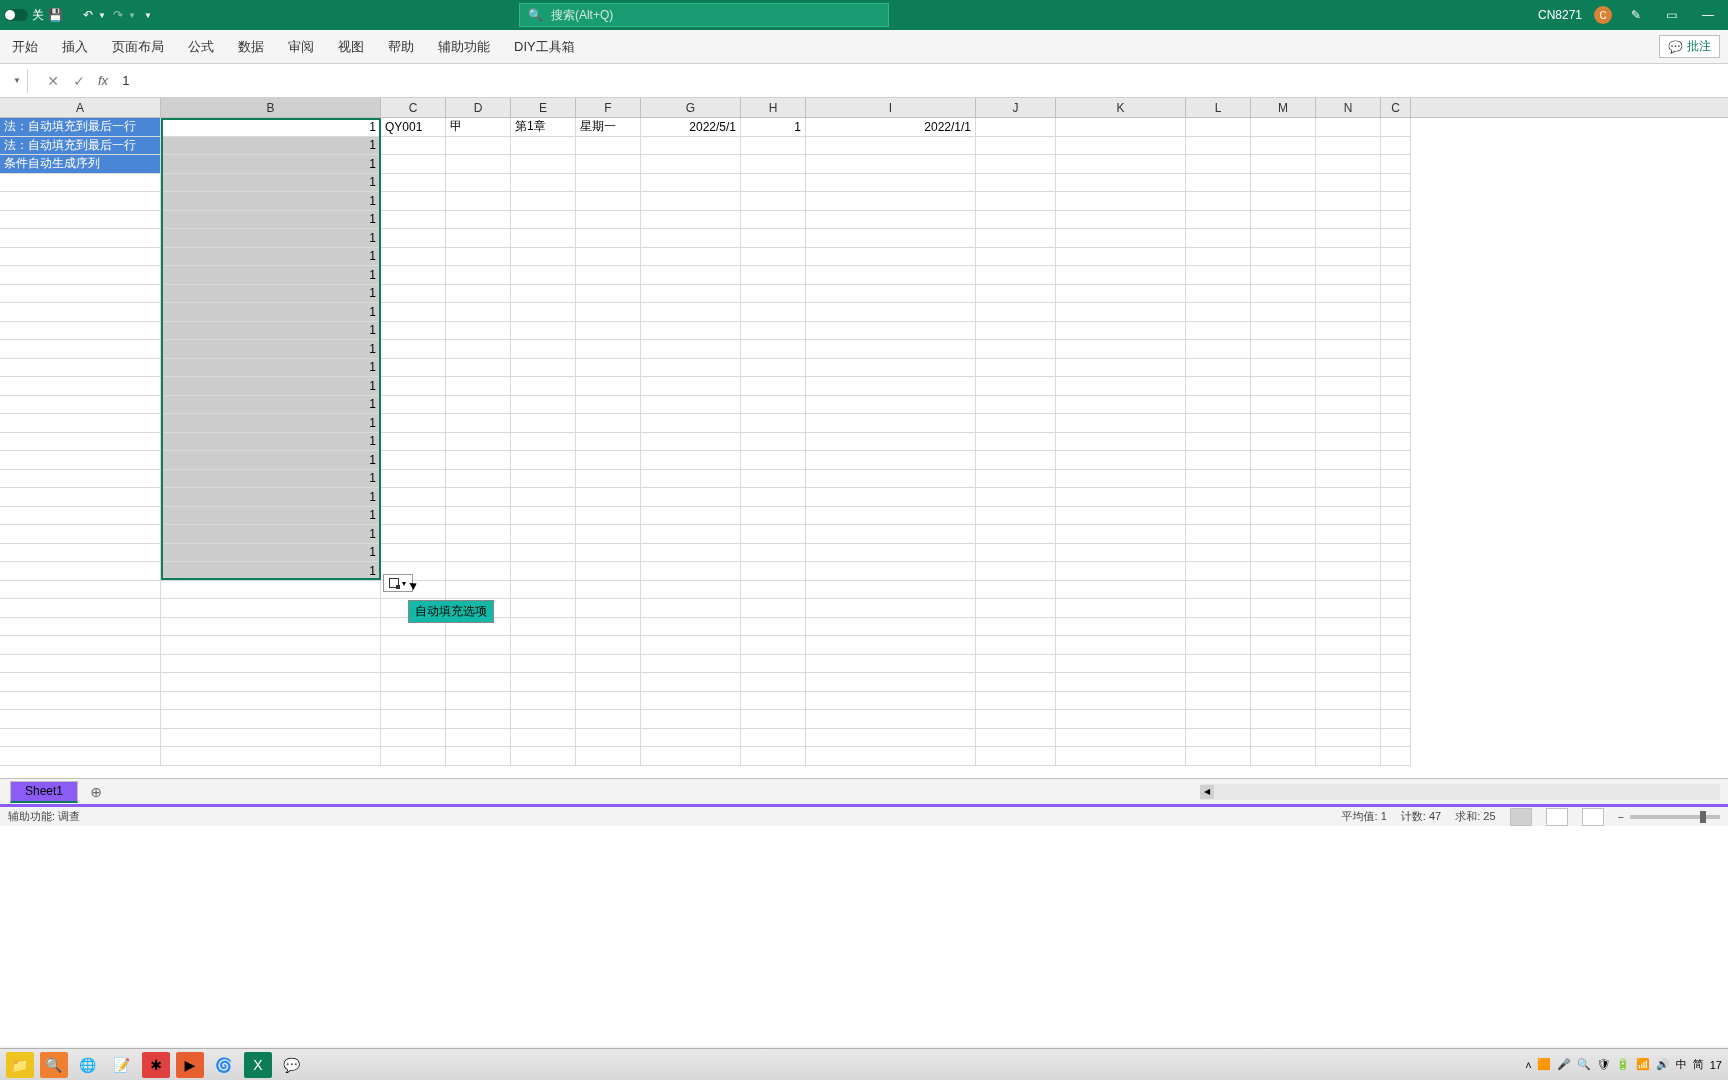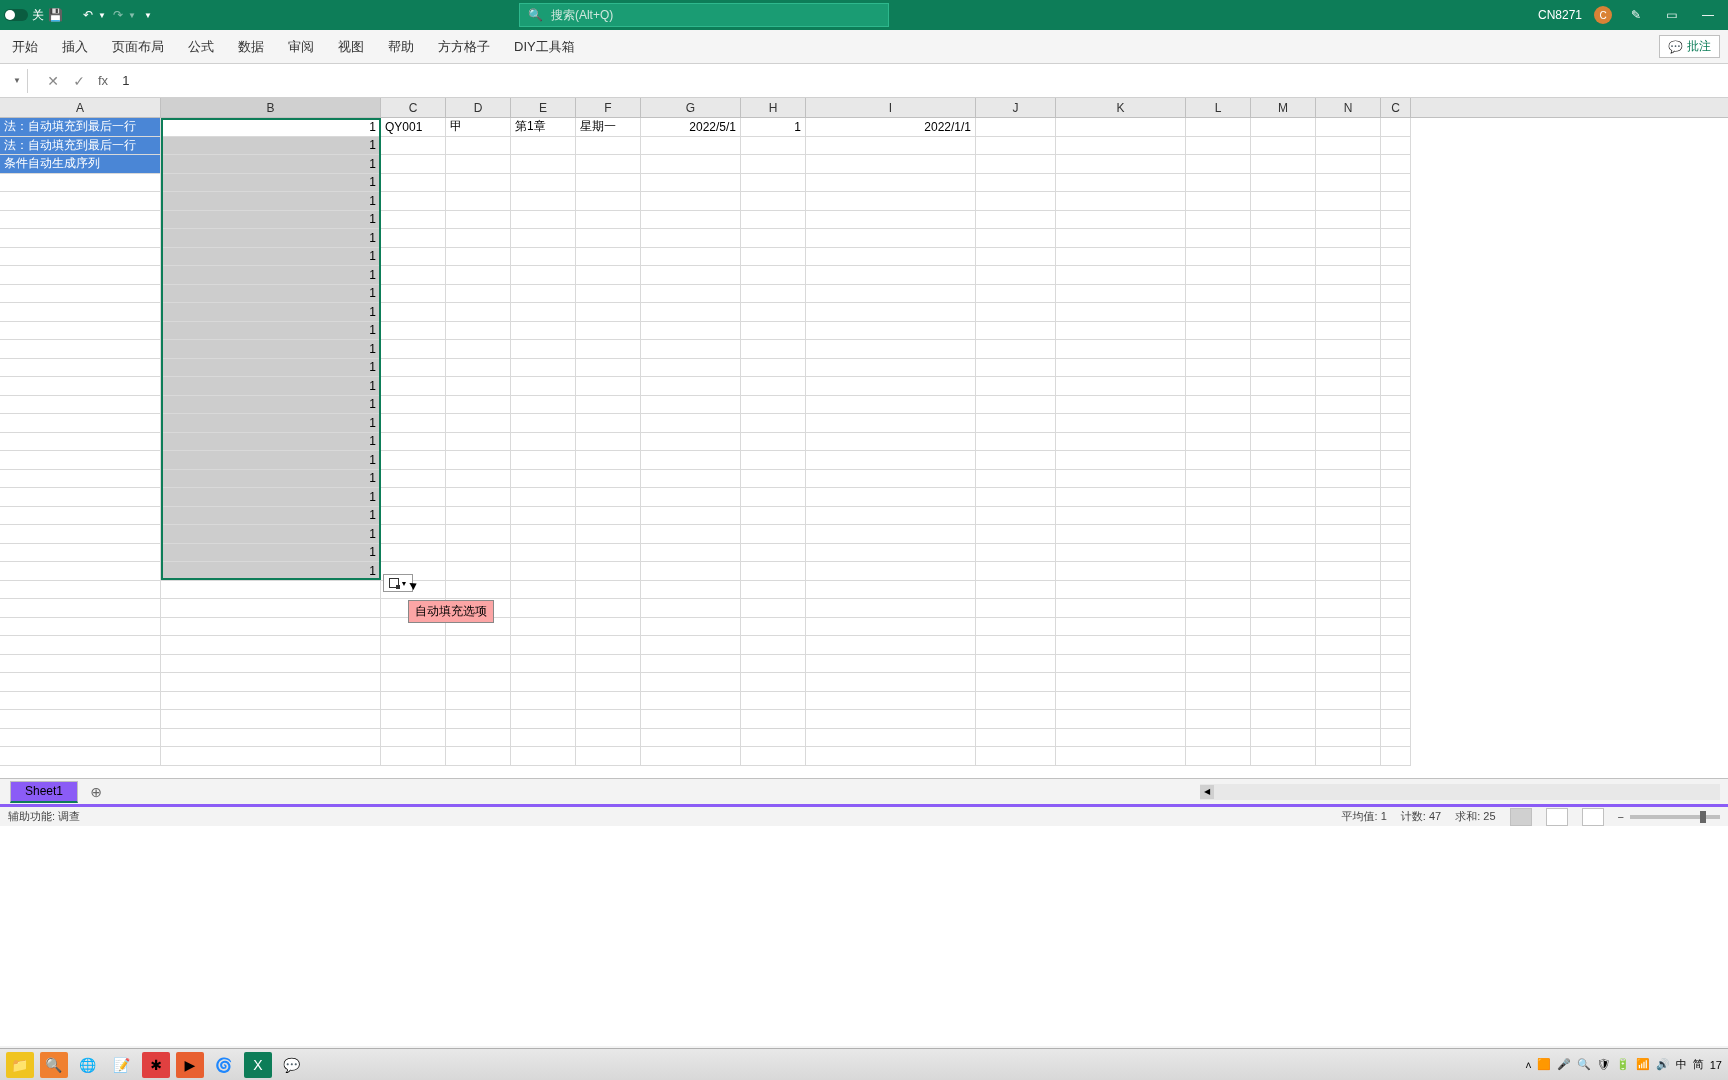--- a/index.html
+++ b/index.html
@@ -23,21 +23,21 @@
 .ribbontabs { height: 34px; background: #f5f5f5; border-bottom: 1px solid #d0d0d0; display: flex; align-items: center; padding-left: 0; }
 .rtab { padding: 0 12px; height: 34px; display: flex; align-items: center; font-size: 13px; color: #333; cursor: pointer; }
 .comments-btn { position: absolute; right: 8px; padding: 2px 8px; border: 1px solid #c0c0c0; font-size: 12px; display: flex; align-items: center; gap: 4px; color: #0d7d58; background: #fff; }
 
 
 .formulabar { height: 34px; background: #fff; border-bottom: 1px solid #d0d0d0; display: flex; align-items: center; }
 .namebox { width: 28px; height: 24px; border-right: 1px solid #d0d0d0; display: flex; align-items: center; justify-content: flex-end; padding-right: 6px; }
 .namebox-drop { font-size: 8px; color: #666; }
 .fx-sep { width: 12px; }
 .fx-btn { width: 26px; height: 24px; display: flex; align-items: center; justify-content: center; color: #888; font-size: 14px; }
-.fx-label { font-size: 13px; color: #666; padding: 0 6px; }
+.fx-label { font-style: italic; font-size: 13px; color: #666; padding: 0 6px; }
 .fx-input { flex: 1; padding-left: 8px; font-size: 13px; color: #333; }
 
 
 .sheet-area { position: relative; background: #fff; height: 680px; }
 .colheaders { height: 20px; display: flex; background: #e8e8e8; border-bottom: 1px solid #c0c0c0; }
 .colh { border-right: 1px solid #c0c0c0; text-align: center; font-size: 12px; color: #333; line-height: 20px; background: #e8e8e8; }
 .colh.sel { background: #d0d0d0; }
 
 .grid { position: relative; }
 .row { height: 18.5px; display: flex; }
@@ -66,21 +66,21 @@
 
 .selection-border { position: absolute; left: 161px; top: 20px; width: 220px; height: 462px; border: 2px solid #0d7d58; pointer-events: none; }
 
 
 .autofill { position: absolute; left: 383px; top: 476px; width: 30px; height: 18px; background: #fff; border: 1px solid #999; display: flex; align-items: center; justify-content: center; font-size: 10px; cursor: pointer; }
 .autofill-icon { width: 10px; height: 10px; border: 1px solid #333; position: relative; }
 .autofill-icon::after { content: ""; position: absolute; width: 4px; height: 4px; background: #333; right: -2px; bottom: -2px; }
 .autofill-drop { font-size: 7px; margin-left: 2px; }
 .cursor-arrow { position: absolute; left: 411px; top: 483px; width: 0; height: 0; border-left: 6px solid #000; border-top: 4px solid transparent; border-bottom: 4px solid transparent; transform: rotate(-30deg); pointer-events: none; }
 
-.tooltip { position: absolute; left: 408px; top: 502px; background: #fca5a5; border: 1px solid #888; padding: 2px 6px; font-size: 12px; }
+.tooltip { position: absolute; left: 408px; top: 502px; background: #14b8a6; border: 1px solid #888; padding: 2px 6px; font-size: 12px; }
 
 
 .sheettabs { height: 26px; background: #f3f3f3; border-top: 1px solid #c0c0c0; display: flex; align-items: center; position: relative; }
 .stab { height: 22px; padding: 0 14px; background: #8b5cf6; border: 1px solid #c0c0c0; border-bottom: 2px solid #0d7d58; font-size: 12px; display: flex; align-items: center; margin-left: 10px; }
 .addsheet { width: 20px; height: 20px; display: flex; align-items: center; justify-content: center; margin-left: 8px; color: #666; font-size: 14px; }
 .hscroll { position: absolute; right: 8px; height: 16px; width: 520px; background: #e8e8e8; display: flex; align-items: center; }
 .hscroll-arrow { width: 14px; height: 14px; background: #d0d0d0; font-size: 8px; display: flex; align-items: center; justify-content: center; }
 
 
 .statusbar { height: 22px; background: #f3f3f3; border-top: 3px solid #8b5cf6; display: flex; align-items: center; font-size: 11px; color: #444; padding: 0 8px; }
@@ -134,21 +134,21 @@
 
 <div class="ribbontabs">
   <div class="rtab">开始</div>
   <div class="rtab">插入</div>
   <div class="rtab">页面布局</div>
   <div class="rtab">公式</div>
   <div class="rtab">数据</div>
   <div class="rtab">审阅</div>
   <div class="rtab">视图</div>
   <div class="rtab">帮助</div>
-  <div class="rtab">方方格子</div>
+  <div class="rtab">辅助功能</div>
   <div class="rtab">DIY工具箱</div>
   <div class="comments-btn">
     <span>💬</span>
     <span>批注</span>
   </div>
 </div>
 
 <div class="formulabar">
   <div class="namebox">
     <span class="namebox-drop">▼</span>

